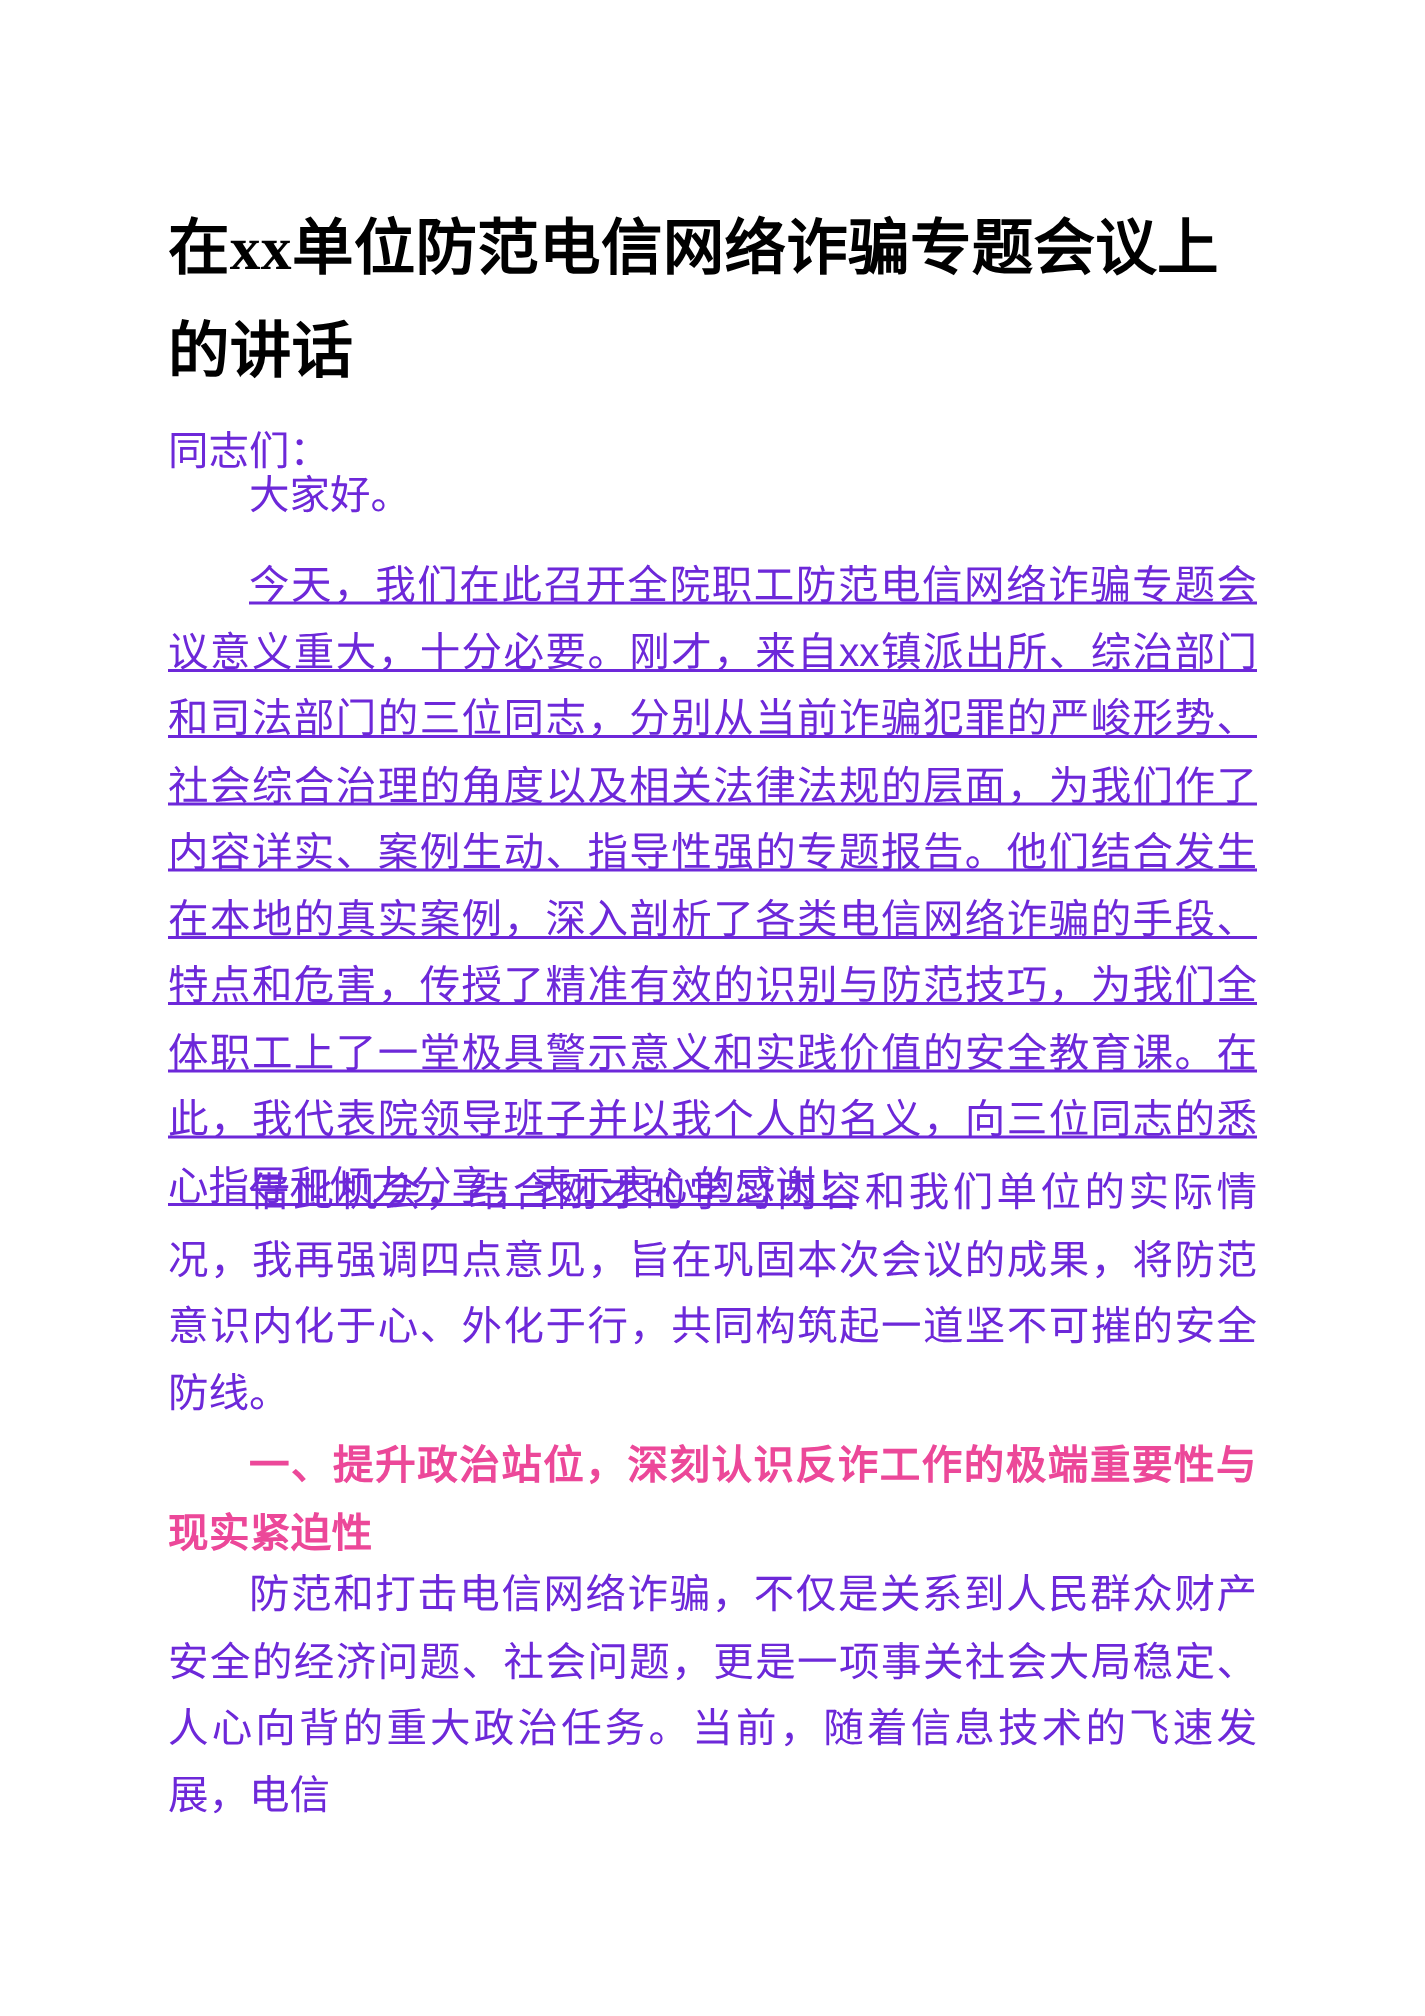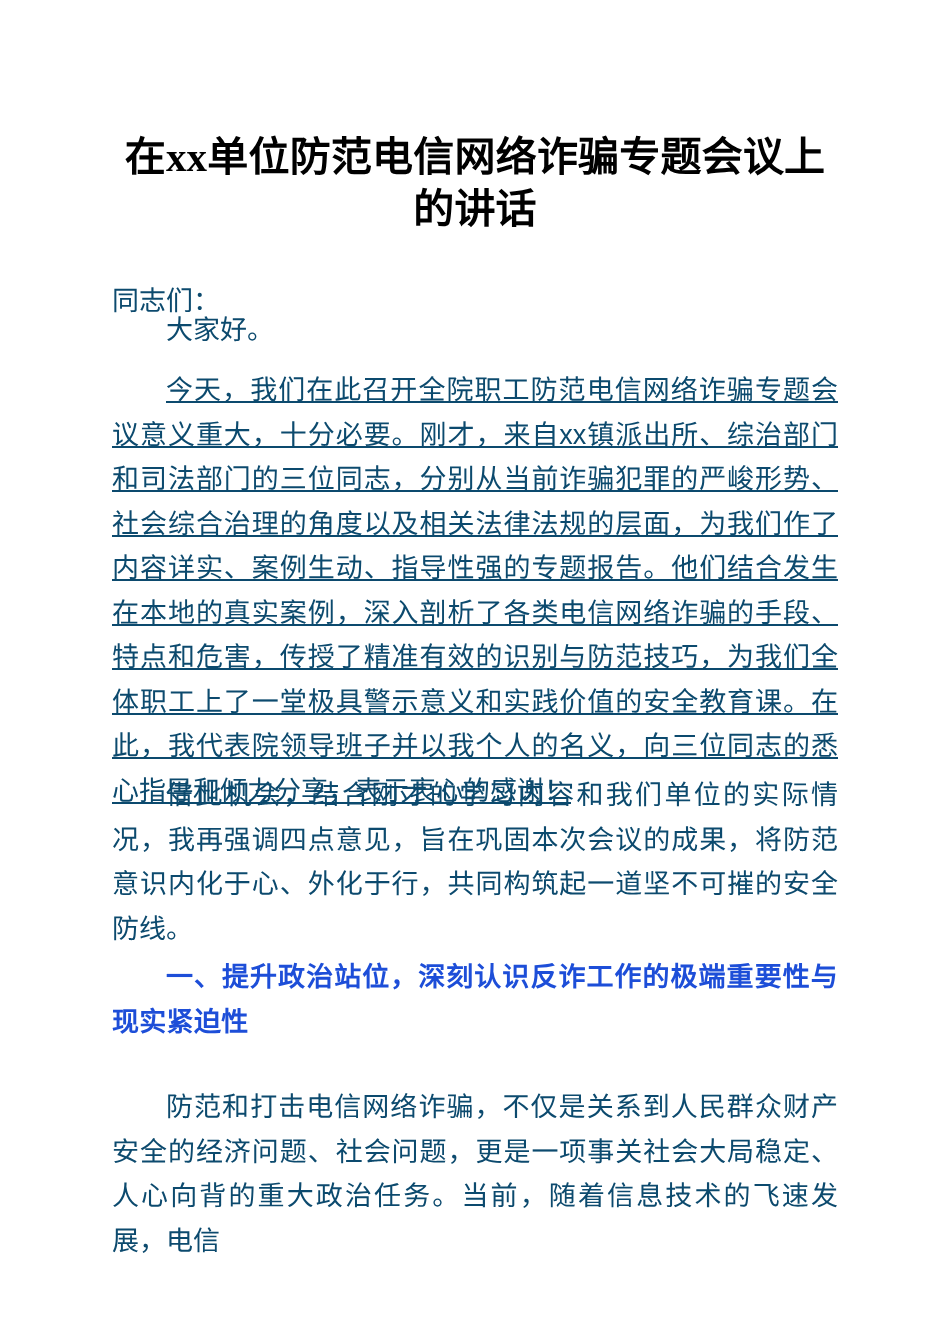--- a/index.html
+++ b/index.html
@@ -35,42 +35,42 @@
   }
 
   
   .doc-title {
     margin: 0;
     padding: 0;
     position: absolute;
     top: 131px;
     left: 0;
     width: 726px;
-    text-align: center;
+    text-align: left;
     font-family: "Liberation Serif", "DejaVu Serif", serif;
     font-weight: 700;
     font-size: 41px;
-    line-height: 52px;
+    line-height: 69px;
     letter-spacing: 0.2px;
     color: #000000;
     white-space: normal;
     word-break: break-all;
   }
 
   
   .para {
     position: absolute;
     left: 0;
     width: 726px;
     margin: 0;
     padding: 0;
     font-family: "Liberation Sans", "DejaVu Sans", sans-serif;
     font-size: 27px;
     line-height: 44.5px;
-    color: #0c4a6e;
+    color: #6d28d9;
     text-align: justify;
     text-justify: inter-ideograph;
     word-break: break-all;
     white-space: normal;
   }
 
   
   .salutation {
     text-indent: 0;
   }
@@ -84,35 +84,35 @@
   .section-heading {
     position: absolute;
     left: 0;
     width: 726px;
     margin: 0;
     padding: 0;
     font-family: "Liberation Sans", "DejaVu Sans", sans-serif;
     font-weight: 700;
     font-size: 27px;
     line-height: 44.5px;
-    color: #1d4ed8;
+    color: #ec4899;
     text-indent: 54px;
     text-align: justify;
     text-justify: inter-ideograph;
     word-break: break-all;
     letter-spacing: 0.3px;
   }
 
   
   .t-salutation { top: 279px; }
   .t-greeting   { top: 308px; }
   .t-p1         { top: 368px; text-decoration: underline; }
   .t-p2         { top: 773px; }
   .t-h1         { top: 955px; }
-  .t-p3         { top: 1085px; }
+  .t-p3         { top: 1044px; font-family: Liberation Mono, monospace; }
 </style>
 </head>
 <body>
 
 <div class="page">
 
   <div class="doc-body">
 
     <h1 class="doc-title">在xx单位防范电信网络诈骗专题会议上的讲话</h1>
 

